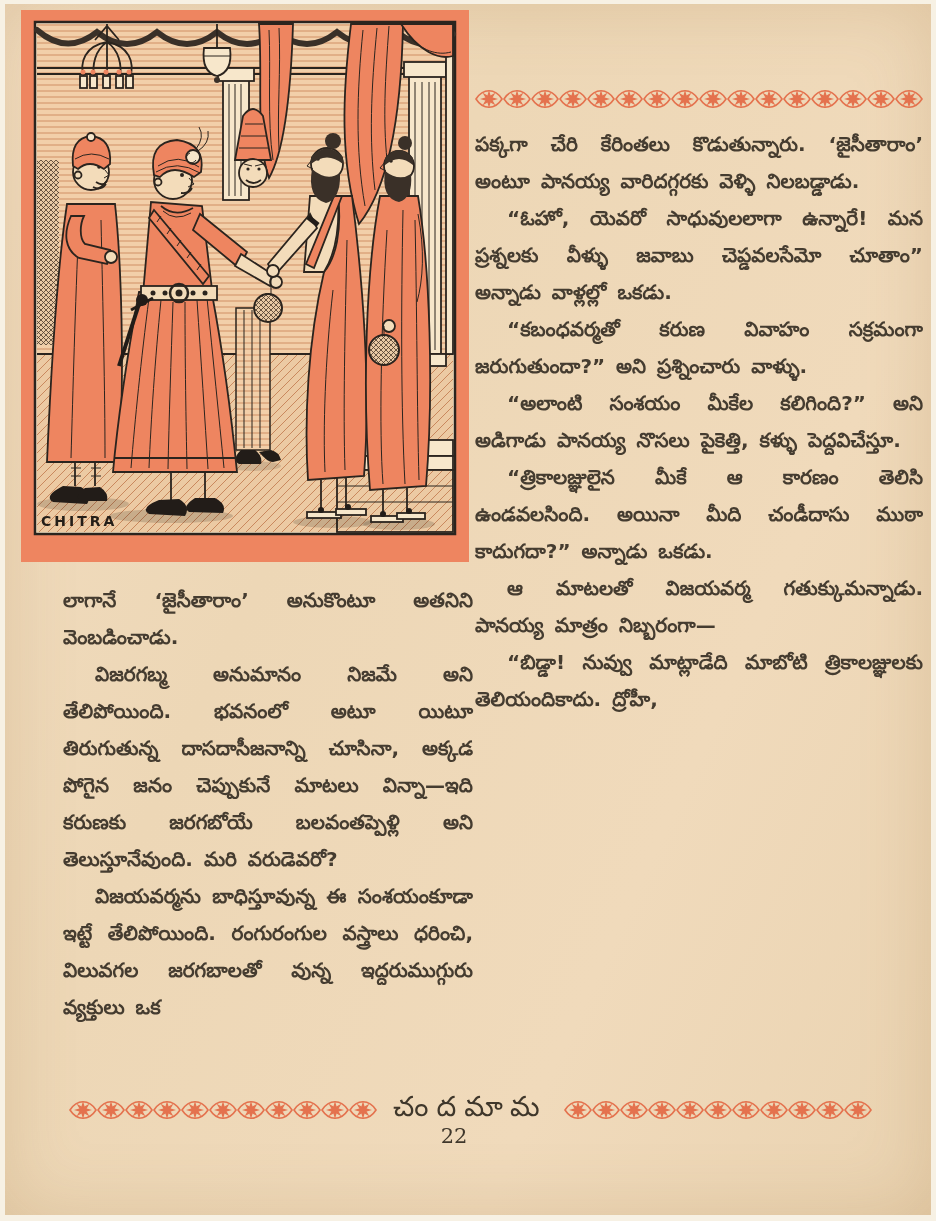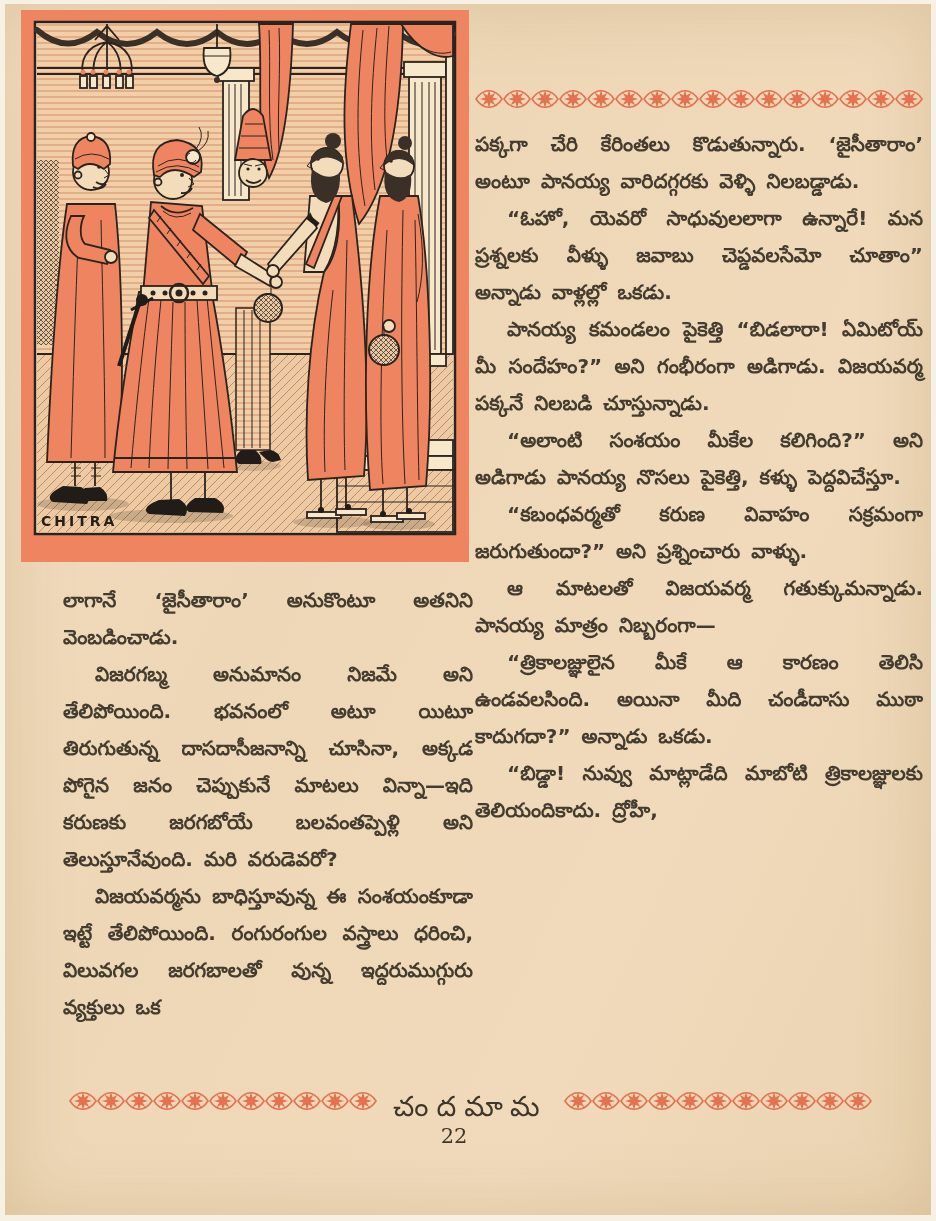--- a/index.html
+++ b/index.html
@@ -22,21 +22,21 @@
   
   .col{position:absolute;color:#453c30;font-size:20px;line-height:37px;
        text-align:justify;word-spacing:4px;font-weight:bold;}
   .col p{margin:0;}
   .col p.indent{text-indent:32px;}
   .right-col{left:470px;top:84px;width:448px;}
   .left-col{left:58px;top:578px;width:410px;}
   .orn-top{display:block;margin:0 0 16px 0;}
   
   .footer-row{position:absolute;left:64px;top:1086px;width:818px;display:flex;
-              align-items:flex-start;gap:16px;}
+              align-items:center;gap:16px;}
   .footer-title{font-size:28px;letter-spacing:8px;color:#3f372b;white-space:nowrap;}
   .pageno{position:absolute;left:0;top:1120px;width:898px;text-align:center;
           font-family:"DejaVu Serif",serif;font-size:21px;color:#3f372b;}
 </style>
 </head>
 <body>
 
 <svg width="0" height="0" style="position:absolute" aria-hidden="true">
   <defs>
     <g id="orn-unit">
@@ -263,25 +263,24 @@
         <use href="#orn-unit" xlink:href="#orn-unit" x="252"></use>
         <use href="#orn-unit" xlink:href="#orn-unit" x="280"></use>
         <use href="#orn-unit" xlink:href="#orn-unit" x="308"></use>
         <use href="#orn-unit" xlink:href="#orn-unit" x="336"></use>
         <use href="#orn-unit" xlink:href="#orn-unit" x="364"></use>
         <use href="#orn-unit" xlink:href="#orn-unit" x="392"></use>
         <use href="#orn-unit" xlink:href="#orn-unit" x="420"></use>
       </svg>
     <p class="para">పక్కగా చేరి కేరింతలు కొడుతున్నారు. ‘జైసీతారాం’ అంటూ పానయ్య వారిదగ్గరకు వెళ్ళి నిలబడ్డాడు.</p>
     <p class="indent">“ఓహో, యెవరో సాధువులలాగా ఉన్నారే! మన ప్రశ్నలకు వీళ్ళు జవాబు చెప్డవలసేమో చూతాం” అన్నాడు వాళ్లల్లో ఒకడు.</p>
-    <p class="indent">పానయ్య కమండలం పైకెత్తి “బిడలారా! ఏమిటోయ్ మీ సందేహం?” అని గంభీరంగా అడిగాడు. విజయవర్మ పక్కనే నిలబడి చూస్తున్నాడు.</p>
+    <p class="indent">“కబంధవర్మతో కరుణ వివాహం సక్రమంగా జరుగుతుందా?” అని ప్రశ్నించారు వాళ్ళు.</p>
     <p class="indent">“అలాంటి సంశయం మీకేల కలిగింది?” అని అడిగాడు పానయ్య నొసలు పైకెత్తి, కళ్ళు పెద్దవిచేస్తూ.</p>
-    <p class="indent">“కబంధవర్మతో కరుణ వివాహం సక్రమంగా జరుగుతుందా?” అని ప్రశ్నించారు వాళ్ళు.</p>
+    <p class="indent">“త్రికాలజ్ఞులైన మీకే ఆ కారణం తెలిసి ఉండవలసింది. అయినా మీది చండీదాసు ముఠా కాదుగదా?” అన్నాడు ఒకడు.</p>
     <p class="indent">ఆ మాటలతో విజయవర్మ గతుక్కుమన్నాడు. పానయ్య మాత్రం నిబ్బరంగా—</p>
-    <p class="indent">“త్రికాలజ్ఞులైన మీకే ఆ కారణం తెలిసి ఉండవలసింది. అయినా మీది చండీదాసు ముఠా కాదుగదా?” అన్నాడు ఒకడు.</p>
     <p class="indent">“బిడ్డా! నువ్వు మాట్లాడేది మాబోటి త్రికాలజ్ఞులకు తెలియందికాదు. ద్రోహీ,</p>
   </div>
 
   <div class="col left-col">
     <p>లాగానే ‘జైసీతారాం’ అనుకొంటూ అతనిని వెంబడించాడు.</p>
     <p class="indent">విజరగబ్మ అనుమానం నిజమే అని తేలిపోయింది. భవనంలో అటూ యిటూ తిరుగుతున్న దాసదాసీజనాన్ని చూసినా, అక్కడ పోగైన జనం చెప్పుకునే మాటలు విన్నా—ఇది కరుణకు జరగబోయే బలవంతప్పెళ్లి అని తెలుస్తూనేవుంది. మరి వరుడెవరో?</p>
     <p class="indent">విజయవర్మను బాధిస్తూవున్న ఈ సంశయంకూడా ఇట్టే తేలిపోయింది. రంగురంగుల వస్త్రాలు ధరించి, విలువగల జరగబాలతో వున్న ఇద్దరుముగ్గురు వ్యక్తులు ఒక</p>
   </div>
 
   <div class="footer-row">

